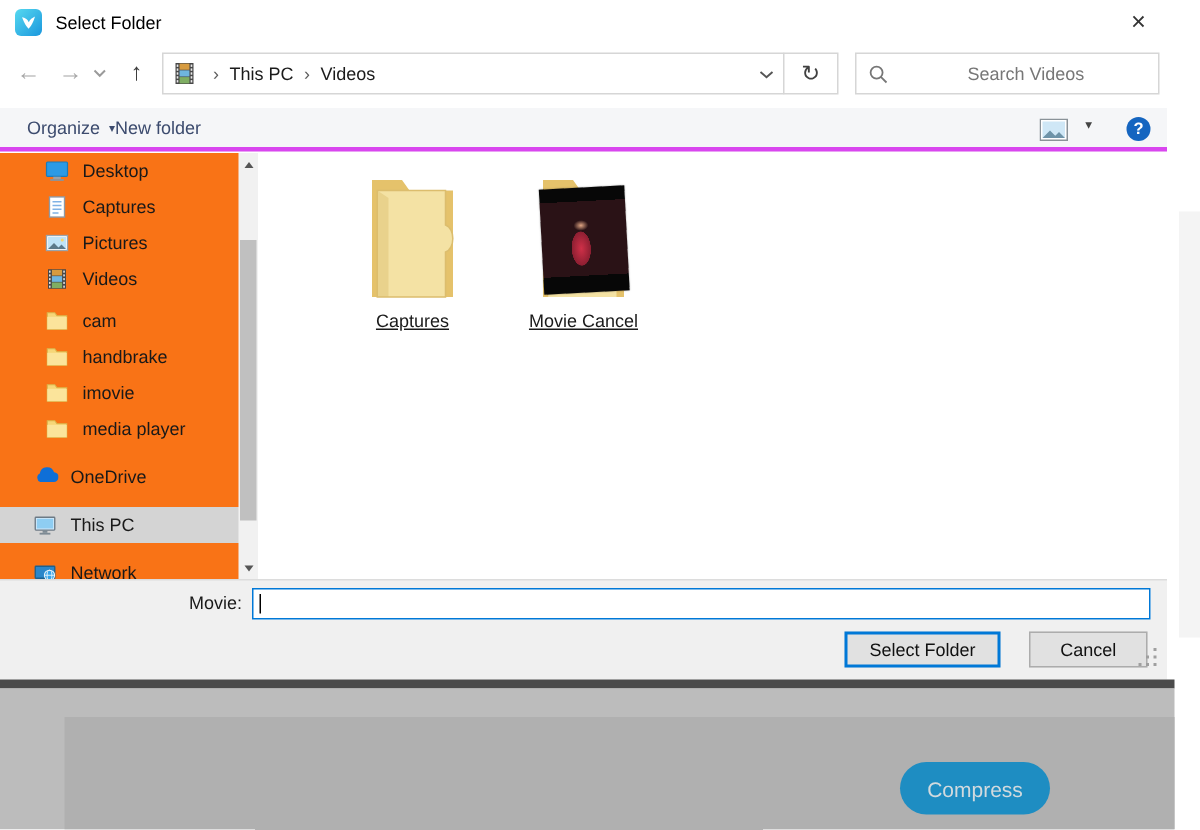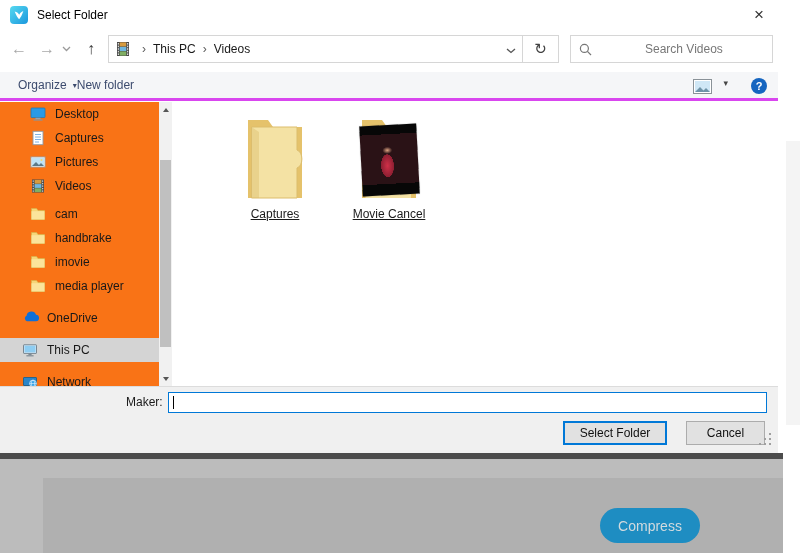--- a/index.html
+++ b/index.html
@@ -376,21 +376,21 @@
           <path d="M7.5 13 H53 V84 H7.5 Z" fill="#f4e2a4"></path>
         </svg>
         <div class="thumb"></div>
       </div>
       <div class="tile-label">Movie Cancel</div>
     </div>
 
   </div>
 
   <div class="footer">
-    <span class="folder-label">Maker:</span>
+    <span class="folder-label">Movie:</span>
     <input class="folder-input" type="text" value="" style="">
     <div class="caret-bar"></div>
     <div class="btn btn-select">Select Folder</div>
     <div class="btn btn-cancel">Cancel</div>
     <span class="grip">
       <svg width="15" height="15" viewBox="0 0 15 15">
           <g fill="#9f9f9f">
             <rect x="11" y="1" width="2" height="2"></rect>
             <rect x="6" y="6" width="2" height="2"></rect>
             <rect x="11" y="6" width="2" height="2"></rect>

